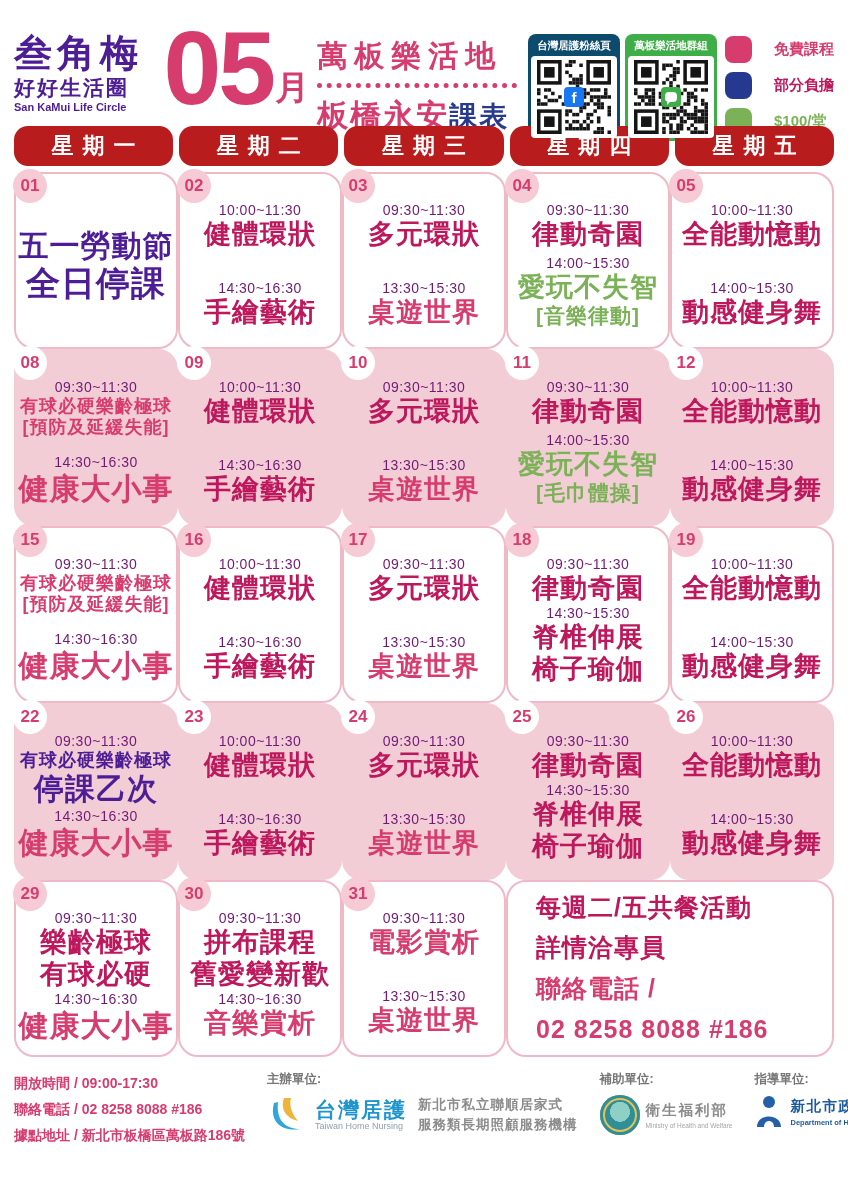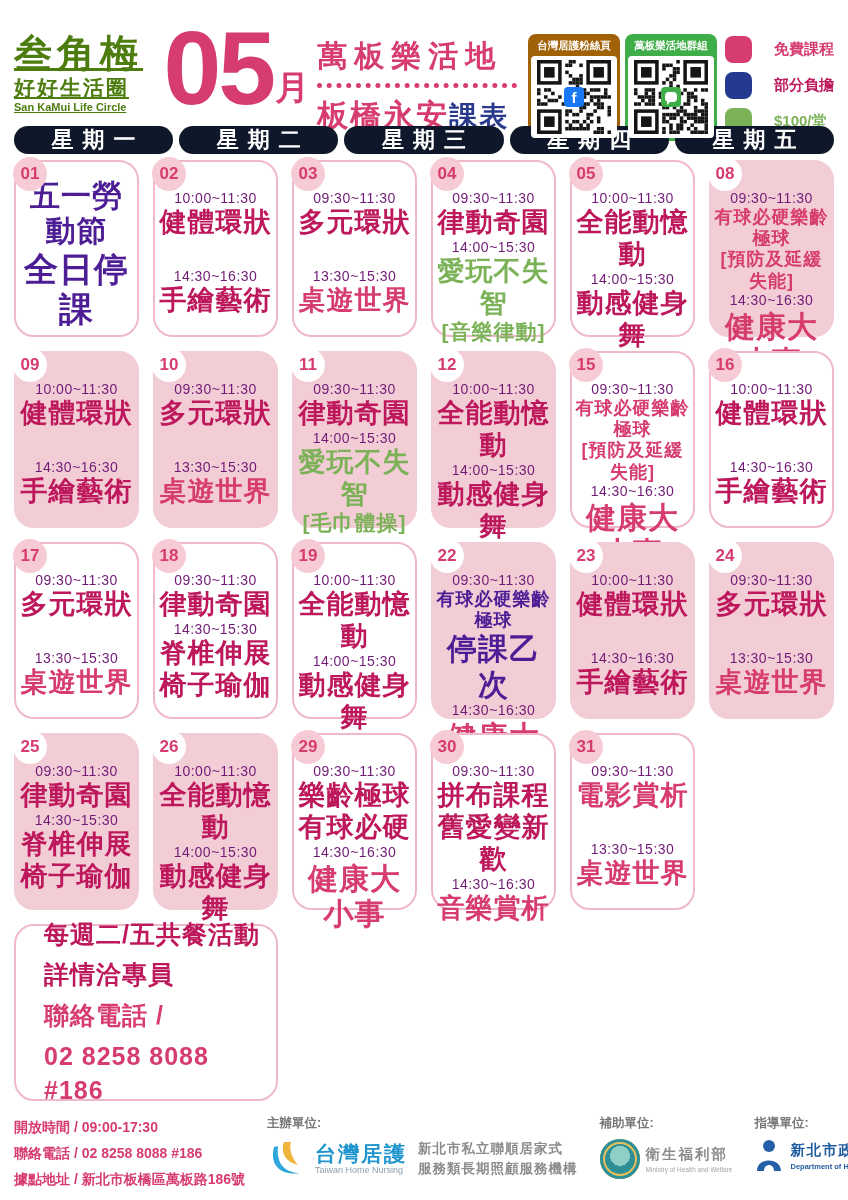--- a/index.html
+++ b/index.html
@@ -5,57 +5,57 @@
   html,body{margin:0;padding:0;background:#fff;}
   *{box-sizing:border-box;}
   body{font-family:"Liberation Sans","DejaVu Sans",sans-serif;}
   .page{width:848px;height:1200px;margin:0 auto;background:#fff;padding:0 14px;overflow:hidden;position:relative;}
 
   
   .c-pink{color:#d63c6e}.c-navy{color:#be185d}.c-green{color:#7cb257}.c-teal{color:#4c1d95}
 
   
   .top{display:flex;align-items:flex-start;justify-content:space-between;padding-top:34px;height:118px;gap:8px;}
-  .logo{width:152px;color:#4d7c0f;line-height:1.05;text-decoration:underline;}
+  .logo{width:152px;color:#4c1d95;line-height:1.05;}
   .logo-main{font-size:38px;font-weight:700;letter-spacing:5px;}
   .logo-sub{font-size:21px;font-weight:700;letter-spacing:2px;margin-top:3px;}
   .logo-en{font-size:11px;font-weight:700;margin-top:3px;letter-spacing:0;}
   .month{display:flex;align-items:flex-end;color:#d63c6e;margin-top:-8px;}
   .month-num{font-size:104px;font-weight:700;line-height:.82;letter-spacing:-3px;}
   .month-unit{font-size:34px;font-weight:700;margin-left:2px;}
   .subtitle{width:218px;margin-top:2px;}
   .sub1{font-size:30px;font-weight:700;color:#d63c6e;letter-spacing:7px;white-space:nowrap;}
   .dots{border-bottom:5px dotted #d63c6e;margin:6px 0 7px;width:200px;}
   .sub2{white-space:nowrap;}
   .sub2-hl{font-size:31px;font-weight:700;color:#d63c6e;letter-spacing:2px;}
   .sub2-rest{font-size:28px;font-weight:700;color:#293a8d;letter-spacing:2px;}
   .qrs{display:flex;gap:5px;}
   .qr{width:92px;border-radius:8px;padding:3px;}
-  .qr-fb{background:#a16207}.qr-line{background:#3fae49}
+  .qr-fb{background:#0c4a6e}.qr-line{background:#3fae49}
   .qr-label{color:#fff;font-size:10.5px;font-weight:700;text-align:center;padding:2px 0 3px;white-space:nowrap;}
   .qr-body{position:relative;background:#fff;border-radius:4px;width:86px;height:82px;display:flex;align-items:center;justify-content:center;}
   .qr-svg{width:74px;height:74px;}
   .qr-icon{position:absolute;width:20px;height:20px;border-radius:4px;display:flex;align-items:center;justify-content:center;}
   .qr-icon.fb{background:#1877f2;color:#fff;font-weight:700;font-size:15px;}
   .qr-icon.line{background:#3fae49;}
   .bubble{width:12px;height:10px;background:#fff;border-radius:4px;position:relative;display:block;}
   .bubble::after{content:"";position:absolute;left:2px;bottom:-3px;border:3px solid transparent;border-top-color:#fff;border-left-color:#fff;}
   .legend{display:flex;flex-direction:column;gap:9px;margin-top:2px;}
   .legend-item{display:flex;align-items:center;gap:22px;}
   .legend-swatch{width:27px;height:27px;border-radius:8px;flex:0 0 auto;}
   .sw-pink{background:#d63c6e}.sw-navy{background:#24398f}.sw-green{background:#7cb257}
   .legend-label{font-size:15px;font-weight:700;white-space:nowrap;}
 
   
   .day-row{display:grid;grid-template-columns:repeat(5,1fr);gap:6px;margin:8px 0 6px;}
-  .day-header{height:28px;background:#0f172a;border-radius:14px;color:#fff;font-weight:700;font-size:22px;
+  .day-header{height:40px;background:#b91c1c;border-radius:14px;color:#fff;font-weight:700;font-size:22px;
     display:flex;align-items:center;justify-content:center;letter-spacing:9px;text-indent:9px;}
 
   
-  .grid{display:grid;grid-template-columns:repeat(6,1fr);grid-auto-rows:177px;gap:14px;}
+  .grid{display:grid;grid-template-columns:repeat(5,1fr);grid-auto-rows:177px;gap:0;}
   .cell{position:relative;border:2px solid #f0b9c7;border-radius:20px;background:#fff;}
   .cell.shaded{background:#f3cdd6;border-color:#f3cdd6;}
   .cell.span2{grid-column:span 2;}
   .cell-content{height:100%;display:flex;flex-direction:column;justify-content:space-between;padding:28px 2px 18px;text-align:center;}
   .cell.center .cell-content{justify-content:center;gap:4px;}
   .cell.info .cell-content{justify-content:center;text-align:left;padding:10px 8px 10px 28px;gap:7px;}
   .date-badge{position:absolute;top:-5px;left:-3px;width:34px;height:34px;border-radius:50%;background:#f7cbd6;color:#d63c6e;
     font-weight:700;font-size:17px;display:flex;align-items:center;justify-content:center;z-index:2;}
   .cell.shaded .date-badge{background:#fff;}
   .time{font-size:14px;color:#701a75;font-weight:400;letter-spacing:.5px;margin-bottom:1px;}

